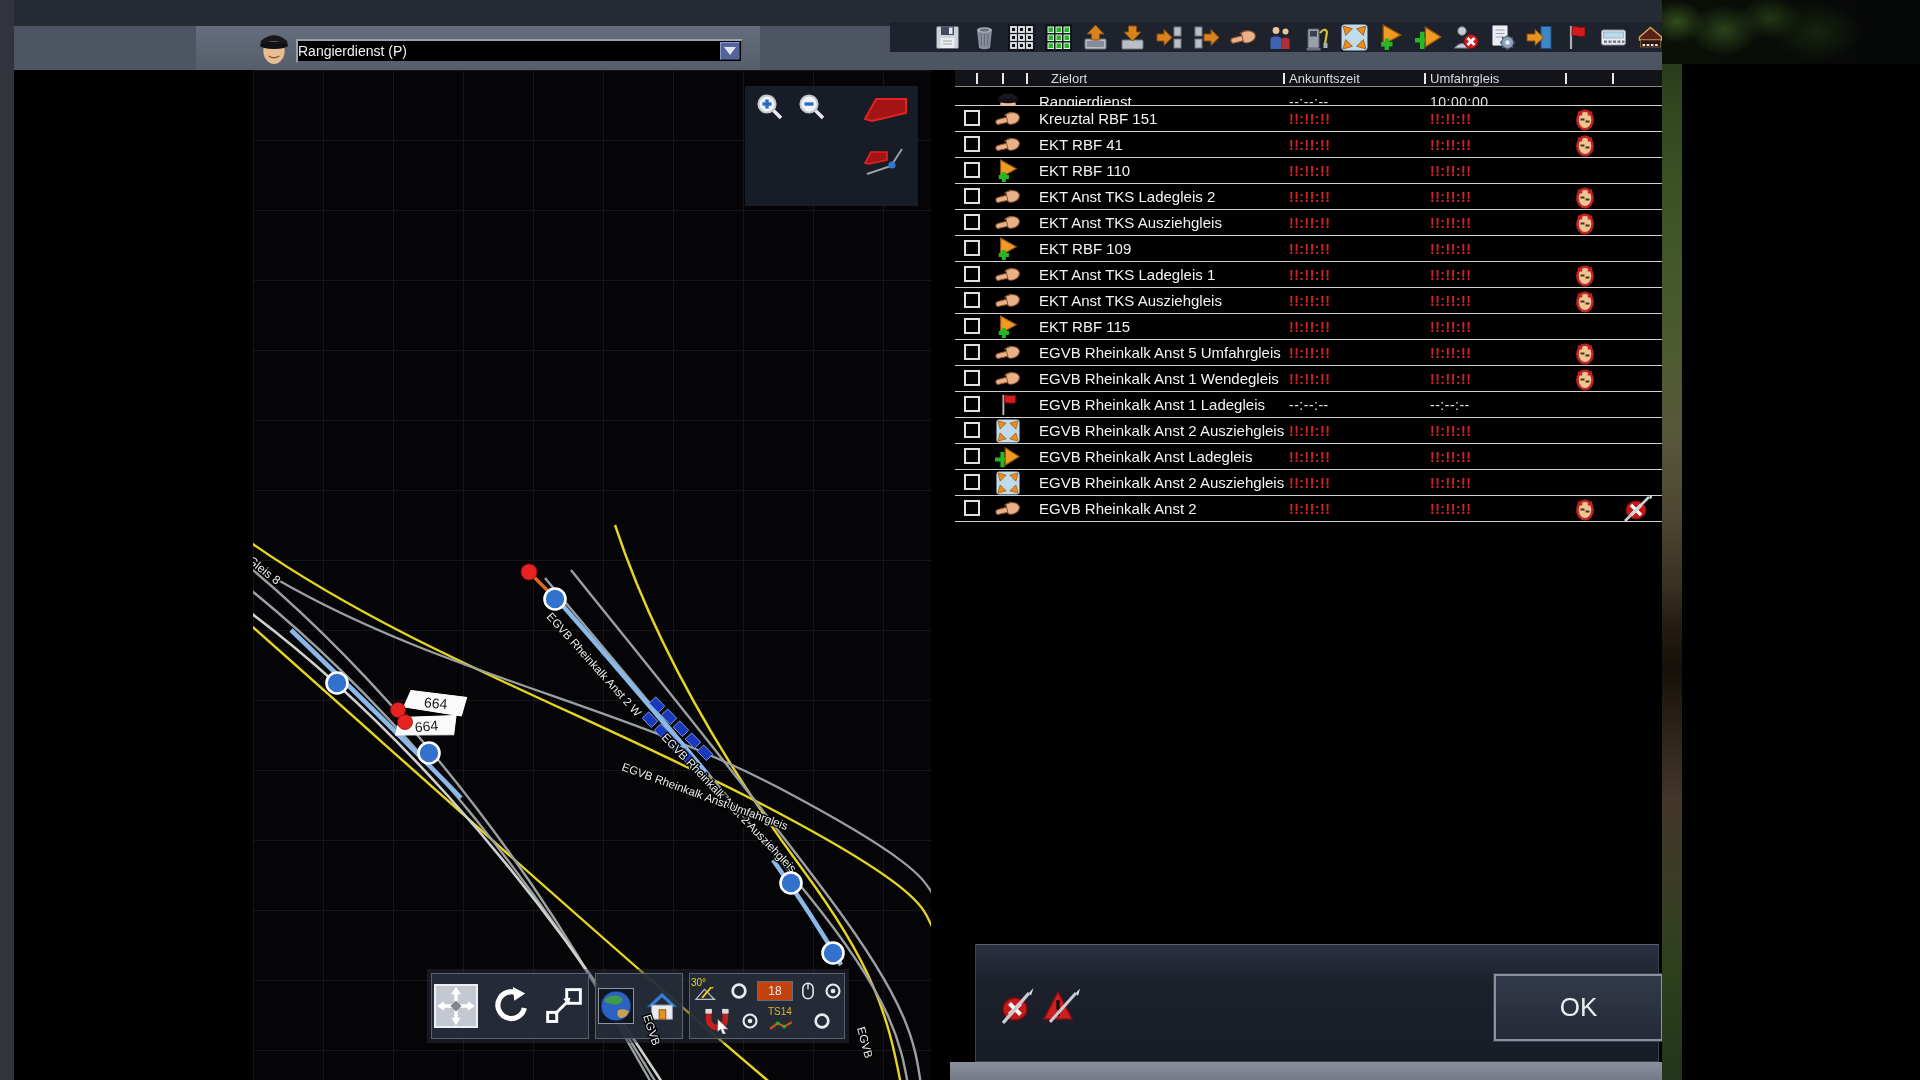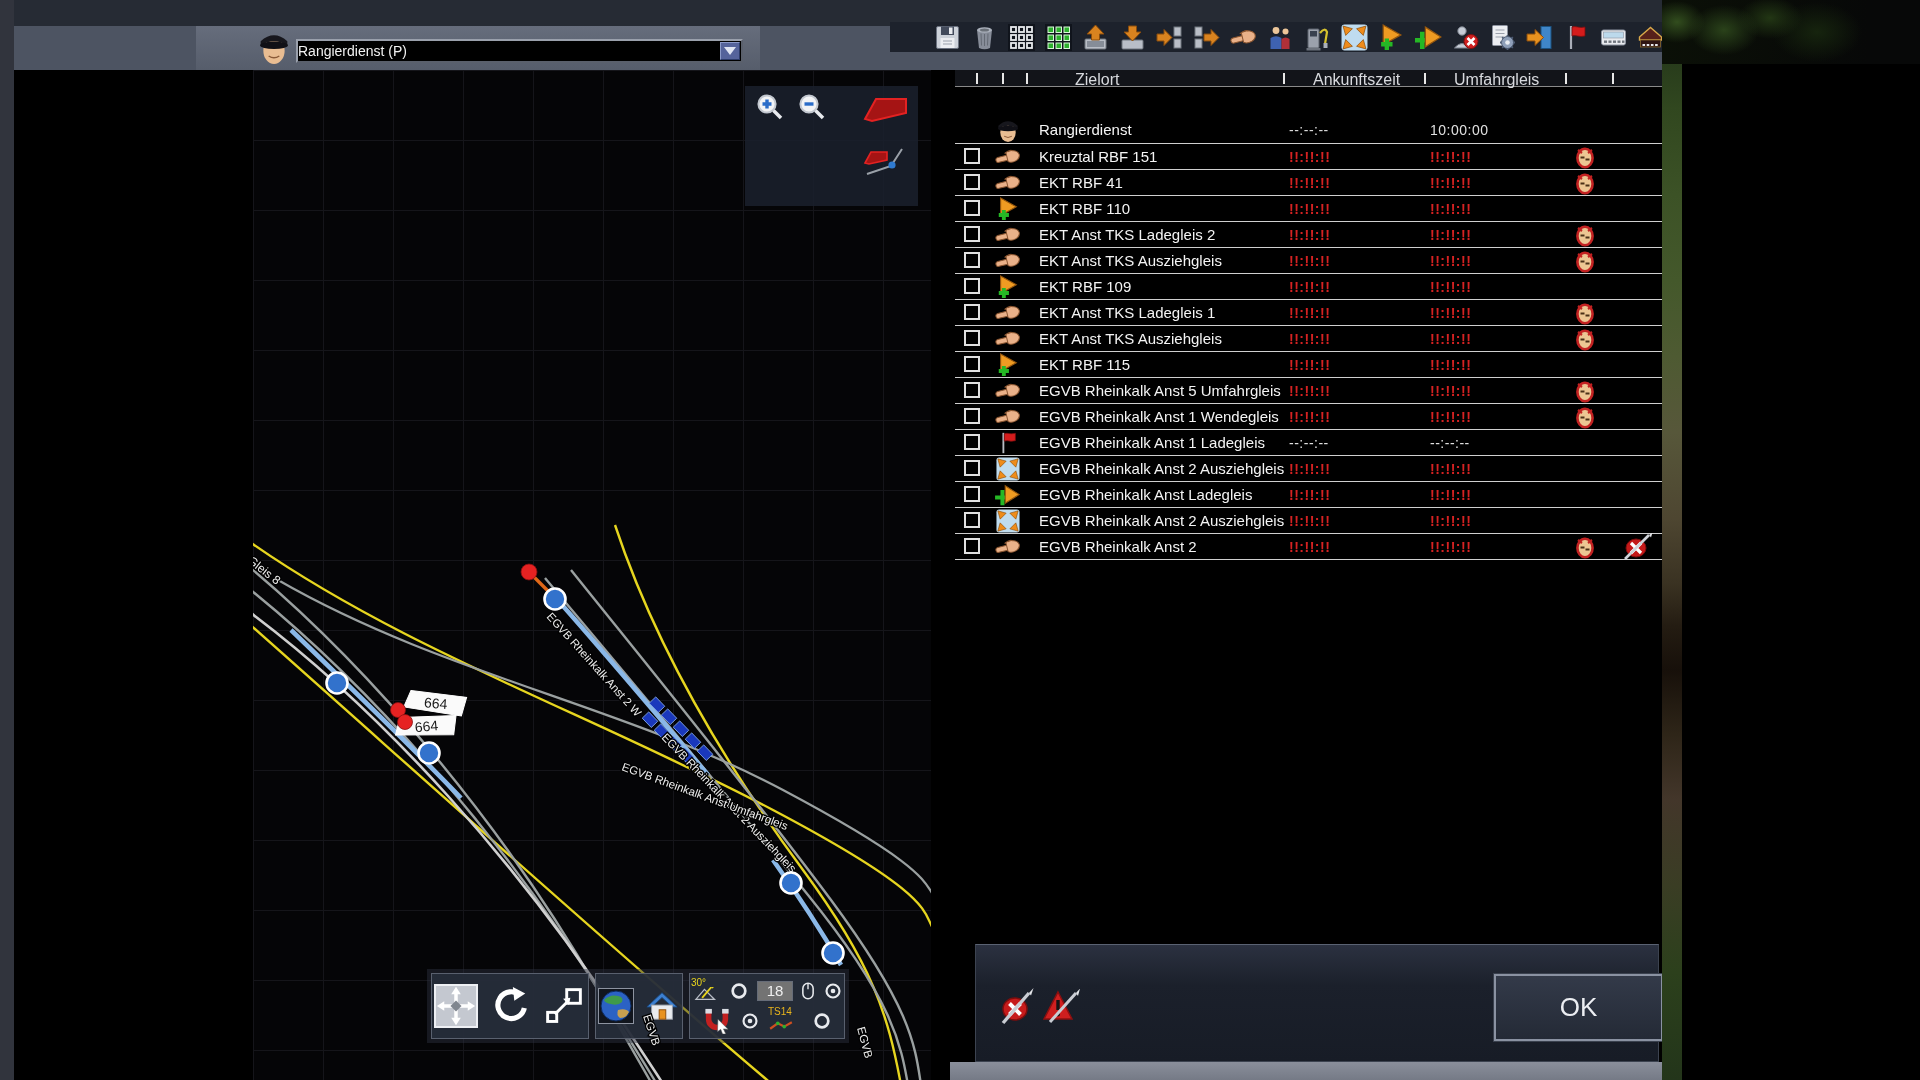--- a/index.html
+++ b/index.html
@@ -30,31 +30,31 @@
   .label-overlay { position:absolute; left:0; top:0; z-index:5; pointer-events:none; }
   .minimap { position:absolute; left:492px; top:16px; width:173px; height:120px; background:rgba(26,32,44,0.88); z-index:2; }
   .mm-ico { position:absolute; }
   .map-toolbar { position:absolute; left:174px; top:899px; width:422px; height:74px; background:rgba(46,52,66,0.45); z-index:3; display:flex; gap:6px; padding:4px; }
   .mt-sec { height:66px; background:rgba(38,44,57,0.92); border:1px solid #59606e; display:flex; align-items:center; justify-content:center; gap:10px; }
   .mt-sec.s1 { width:158px; } .mt-sec.s2 { width:88px; } .mt-sec.s3 { width:156px; flex-direction:column; gap:3px; padding:4px 0; }
   .mt-row { display:flex; align-items:center; gap:8px; height:27px; }
   .mt-btn { cursor:pointer; display:flex; align-items:center; justify-content:center; }
   .btn-move { width:44px; height:44px; background:#c4c8d0; border:2px solid #eef0f4; }
   .btn-plain { width:44px; height:44px; }
-  .mt-val { width:36px; height:20px; background:#737373; border:1px solid #666c78; color:#f0f0f0; font-size:15px; text-align:center; line-height:18px; }
+  .mt-val { width:36px; height:20px; background:#c2410c; border:1px solid #666c78; color:#f0f0f0; font-size:12px; text-align:center; line-height:18px; }
   .angle-txt { color:#e8d41c; font-size:10px; line-height:9px; display:block; }
   .ts-txt { color:#e8b41c; font-size:10px; font-weight:normal; line-height:10px; display:block; }
 
   
   .right-panel { left:955px; top:70px; width:707px; height:1010px; background:#000; }
   .thead { position:relative; height:17px; background:#121419; border-bottom:1px solid #8a8a8a; }
   .thead .tick { position:absolute; top:3px; width:2px; height:11px; background:#e8e8e8; }
-  .thead .hl { position:absolute; top:1px; font-size:16px; color:#d8dade;margin-left:24px; }
+  .thead .hl { position:absolute; top:1px; font-size:13px; color:#d8dade; }
   .trow { position:relative; height:26px; border-bottom:1px solid #cfcfcf; background:#000; cursor:pointer; }
-  .trow.leader { height:29px;margin-top:28px; }
+  .trow.leader { height:19px; }
   .cb { position:absolute; left:9px; top:4px; width:16px; height:16px; background:#000; border:2px solid #e0e0e0; }
   .ric { position:absolute; left:40px; top:1px; width:26px; height:24px; }
   .ric svg { width:100%; height:100%; display:block; }
   .rlbl { position:absolute; left:84px; top:4px; font-size:15px; color:#f4f4f4; white-space:nowrap; }
   .rtime { position:absolute; top:5px; font-size:14px; color:#e0e0e0; letter-spacing:0.5px; }
   .rtime.arr { left:334px; } .rtime.dep { left:475px; }
   .rtime.bad { color:#d42222; font-weight:bold; }
   .clk { position:absolute; left:620px; top:1px; width:20px; height:24px; }
   .rmv { position:absolute; left:668px; top:-1px; width:30px; height:28px; }
   .bottom-panel { position:absolute; left:20px; top:874px; width:684px; height:118px;

